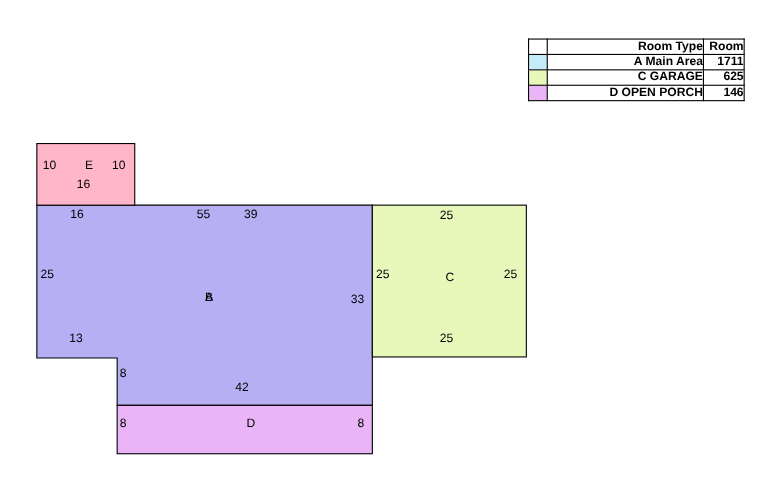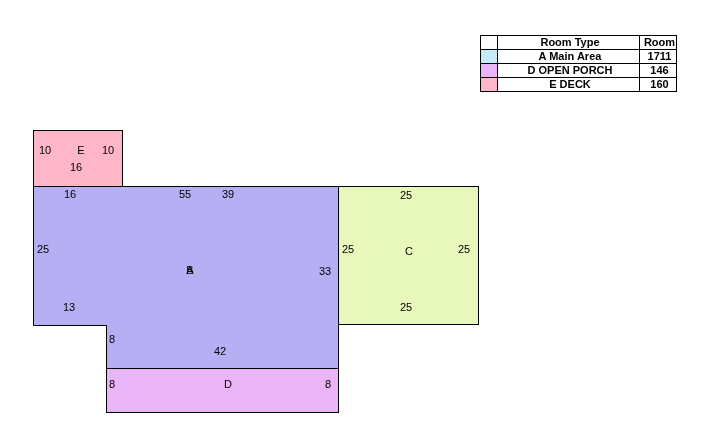--- a/index.html
+++ b/index.html
@@ -42,21 +42,21 @@
     font-weight: bold;
     color: #000000;
   }
   #legend-table td, #legend-table th {
     border: 1px solid #000000;
     height: 13px;
     line-height: 13px;
     padding: 0;
     overflow: hidden;
     white-space: nowrap;
-    text-align: center;
+    text-align: right;
   }
   #legend-table .col-swatch { width: 16px; }
   #legend-table .col-room   { width: 138px; padding-left: 3px; }
   #legend-table .col-area   { width: 33px;  padding-left: 3px; }
 </style>
 </head>
 <body>
 
 <div id="canvas">
 
@@ -103,25 +103,25 @@
         <td class="col-swatch"></td>
         <td class="col-room">Room Type</td>
         <td class="col-area">Room</td>
       </tr>
       <tr>
         <td class="col-swatch" style="background-color: rgb(197, 234, 248);"></td>
         <td class="col-room">A Main Area</td>
         <td class="col-area">1711</td>
       </tr>
       <tr>
+        <td class="col-swatch" style="background-color: rgb(232, 248, 187);"></td>
+        <td class="col-room">C GARAGE</td>
+        <td class="col-area">625</td>
+      </tr>
+      <tr>
         <td class="col-swatch" style="background-color: rgb(233, 181, 246);"></td>
         <td class="col-room">D OPEN PORCH</td>
         <td class="col-area">146</td>
-      </tr>
-      <tr>
-        <td class="col-swatch" style="background-color: rgb(255, 182, 201);"></td>
-        <td class="col-room">E DECK</td>
-        <td class="col-area">160</td>
       </tr>
     </tbody>
   </table>
 
 </div>
 
 </body></html>

